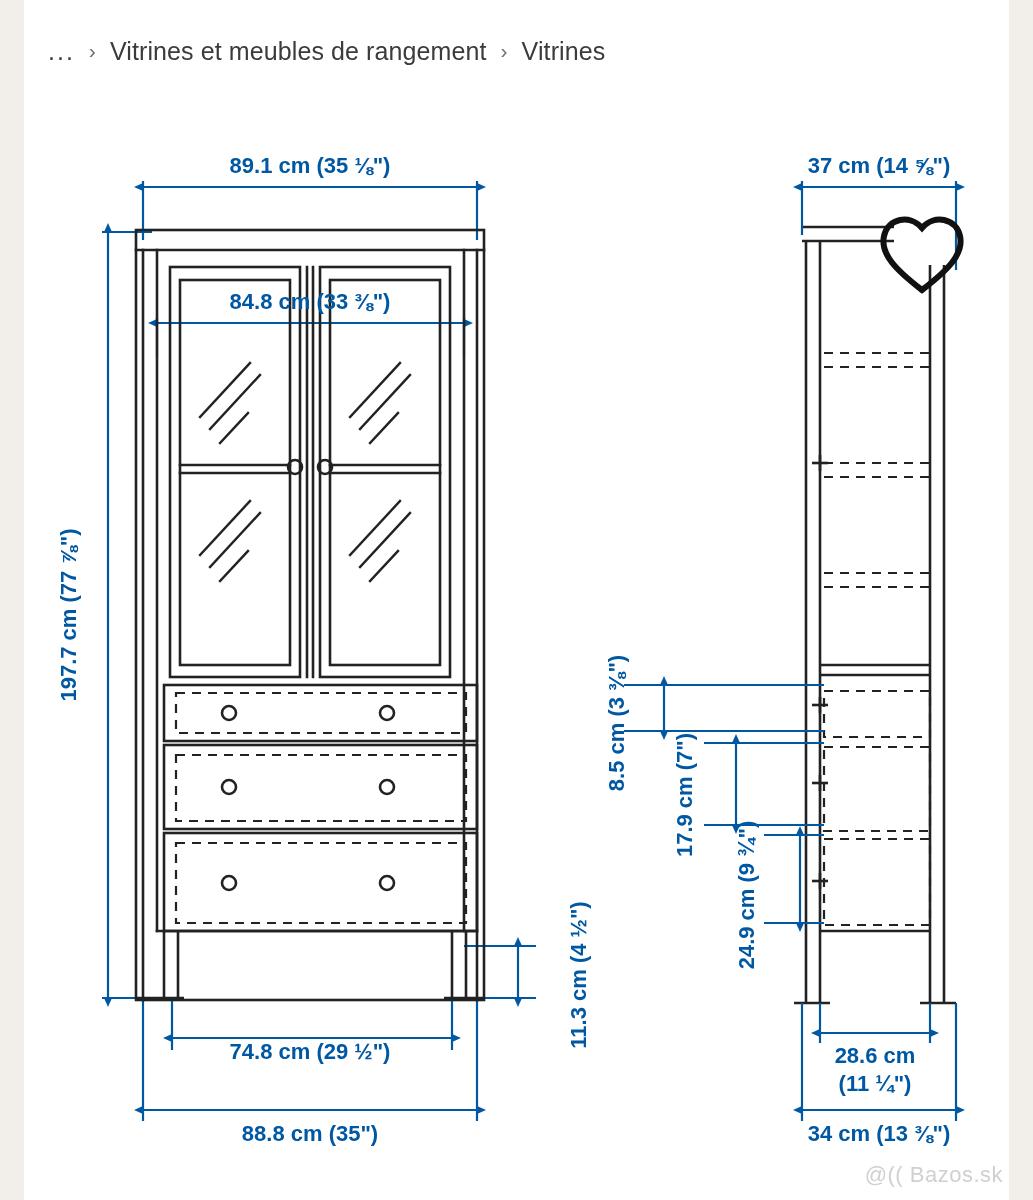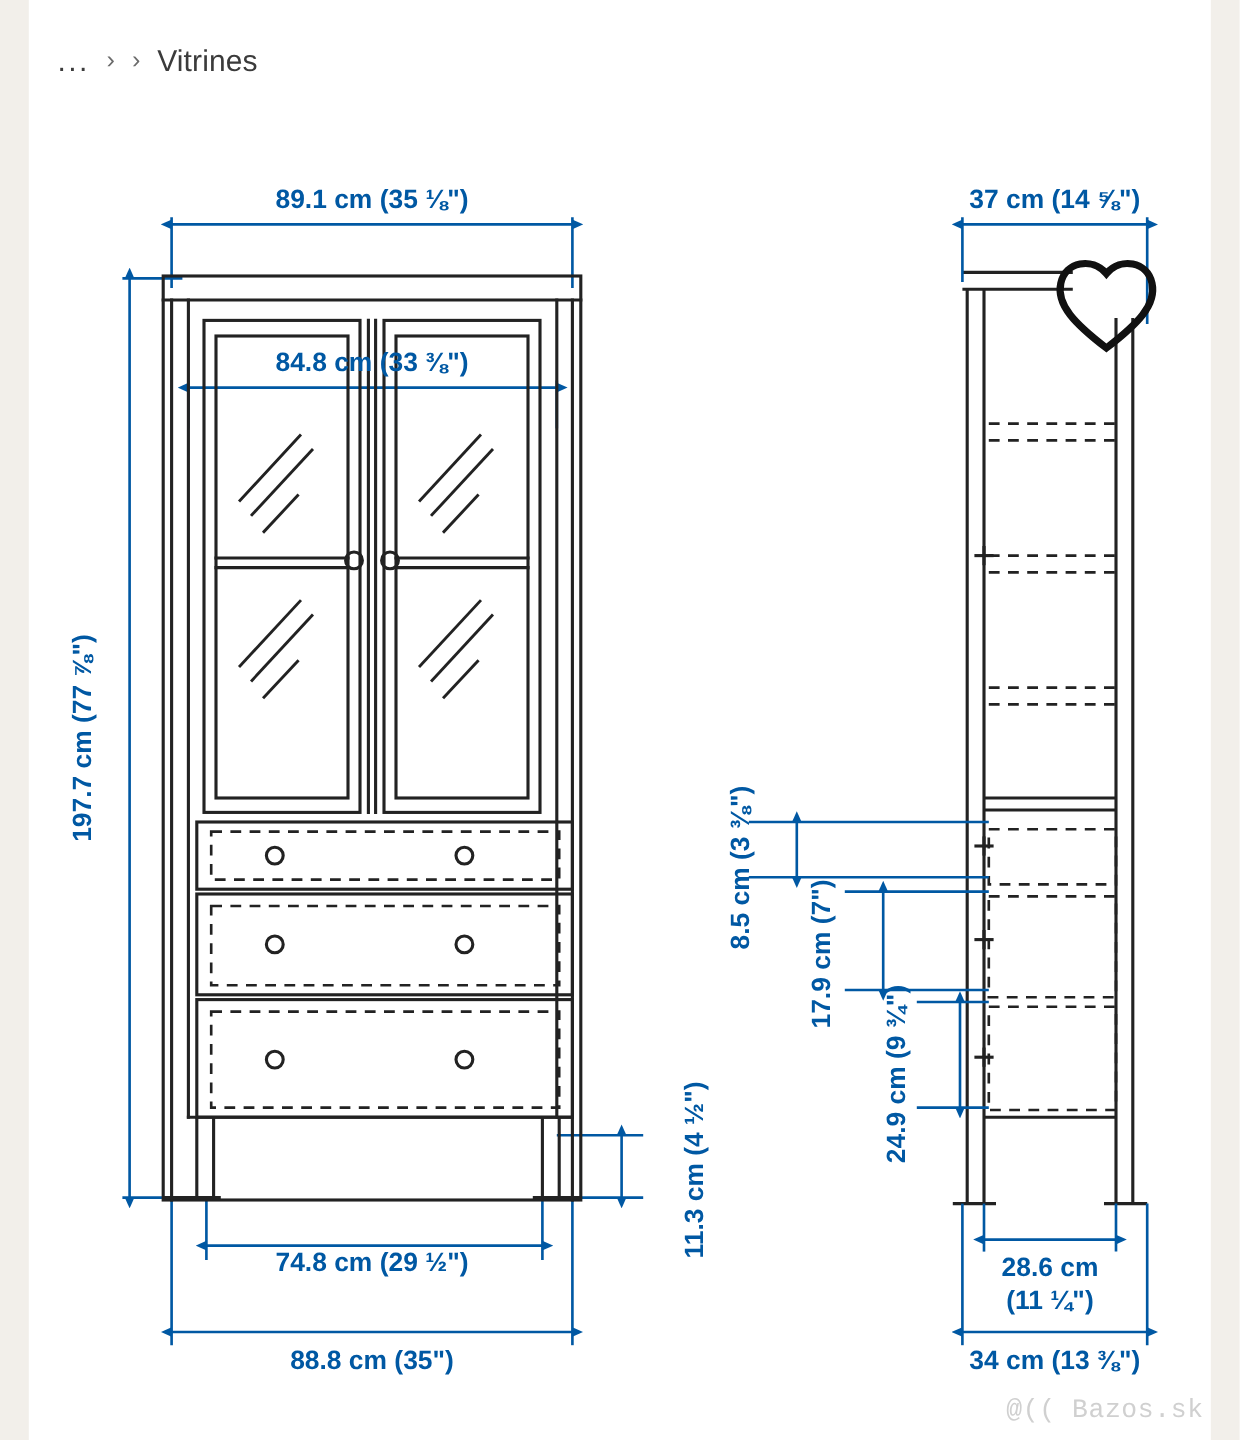--- a/index.html
+++ b/index.html
@@ -72,35 +72,36 @@
     height: 1105px;
   }
 
   .wm {
     position: absolute;
     right: 30px;
     bottom: 12px;
     color: #d0d0d0;
     font-size: 22px;
     letter-spacing: 0.5px;
-    font-family: Liberation Mono, monospace;
+    font-family: Liberation Sans, sans-serif;
     user-select: none;
   }
 </style>
 </head>
 <body>
 
 <div class="page">
 
   <div class="side-strip left"></div>
   <div class="side-strip right"></div>
 
   <div class="breadcrumb">
     <span class="ellipsis">...</span>
     <span class="sep">›</span>
+    <span class="crumb">Vitrines et meubles de rangement</span>
     <span class="sep">›</span>
     <span class="crumb">Vitrines</span>
   </div>
 
   <div class="drawing">
     <svg class="dwg" viewBox="0 0 985 1105" xmlns="http://www.w3.org/2000/svg">
       <defs>
         <marker id="arrL" markerWidth="10" markerHeight="8" refX="9" refY="4" orient="auto" markerUnits="userSpaceOnUse">
           <path d="M9,0 L0,4 L9,8 z" fill="#0058a3"></path>
         </marker>

